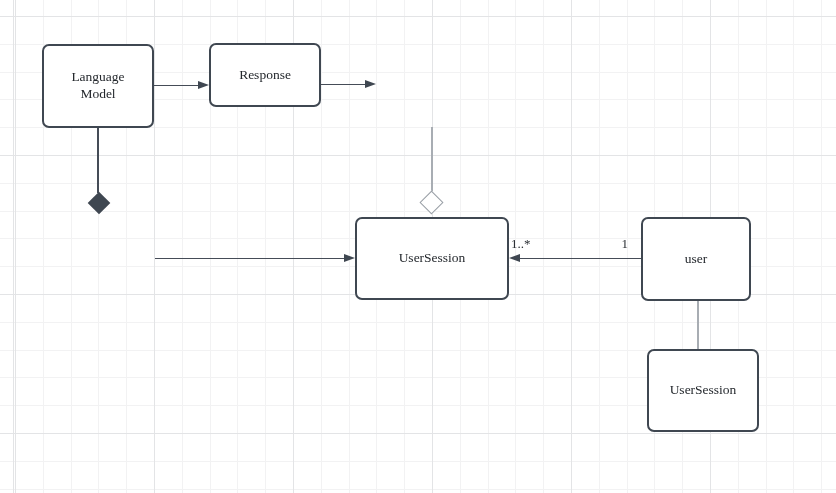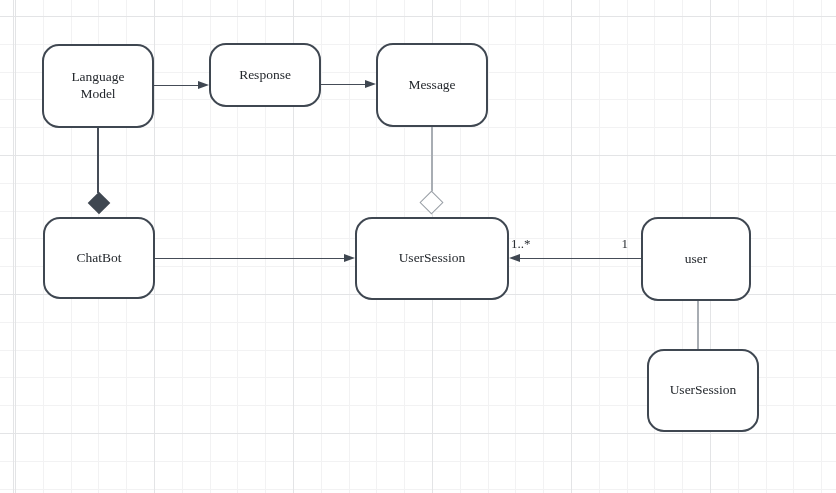--- a/index.html
+++ b/index.html
@@ -14,21 +14,21 @@
       repeating-linear-gradient(to right, #f2f2f3 0, #f2f2f3 1px, transparent 1px, transparent 27.8px),
       repeating-linear-gradient(to bottom, #f2f2f3 0, #f2f2f3 1px, transparent 1px, transparent 27.8px);
     background-position:15px 16px;
     font-family:"Liberation Serif","DejaVu Serif",serif;
   }
   .node{
     position:absolute;
     box-sizing:border-box;
     background:#ffffff;
     border:2px solid #3f4751;
-    border-radius:17px;
+    border-radius:7px;
     display:flex;align-items:center;justify-content:center;
     text-align:center;
     font-size:13.5px;color:#24282d;
     line-height:1.25;
   }
   .lbl{display:inline-block;}
   .lbl.narrow{max-width:72px;}
   .hline{position:absolute;height:1.6px;background:#454c57;}
   .vline-dark{position:absolute;width:1.6px;background:#454c57;}
   .vline-light{position:absolute;width:2px;background:#a8adb3;}
@@ -87,27 +87,21 @@
   </div>
 
   <div class="node" style="left:42px;top:44px;width:112px;height:84px">
     <span class="lbl narrow">Language Model</span>
   </div>
 
   <div class="node" style="left:209px;top:43px;width:112px;height:64px">
     <span class="lbl">Response</span>
   </div>
 
-  <div class="node" style="left:376px;top:43px;width:112px;height:84px">
-    <span class="lbl">Message</span>
-  </div>
 
-  <div class="node" style="left:43px;top:217px;width:112px;height:82px">
-    <span class="lbl">ChatBot</span>
-  </div>
 
   <div class="node" style="left:355px;top:217px;width:154px;height:83px">
     <span class="lbl">UserSession</span>
   </div>
 
   <div class="node" style="left:641px;top:217px;width:110px;height:84px">
     <span class="lbl">user</span>
   </div>
 
   <div class="node" style="left:647px;top:349px;width:112px;height:83px">

